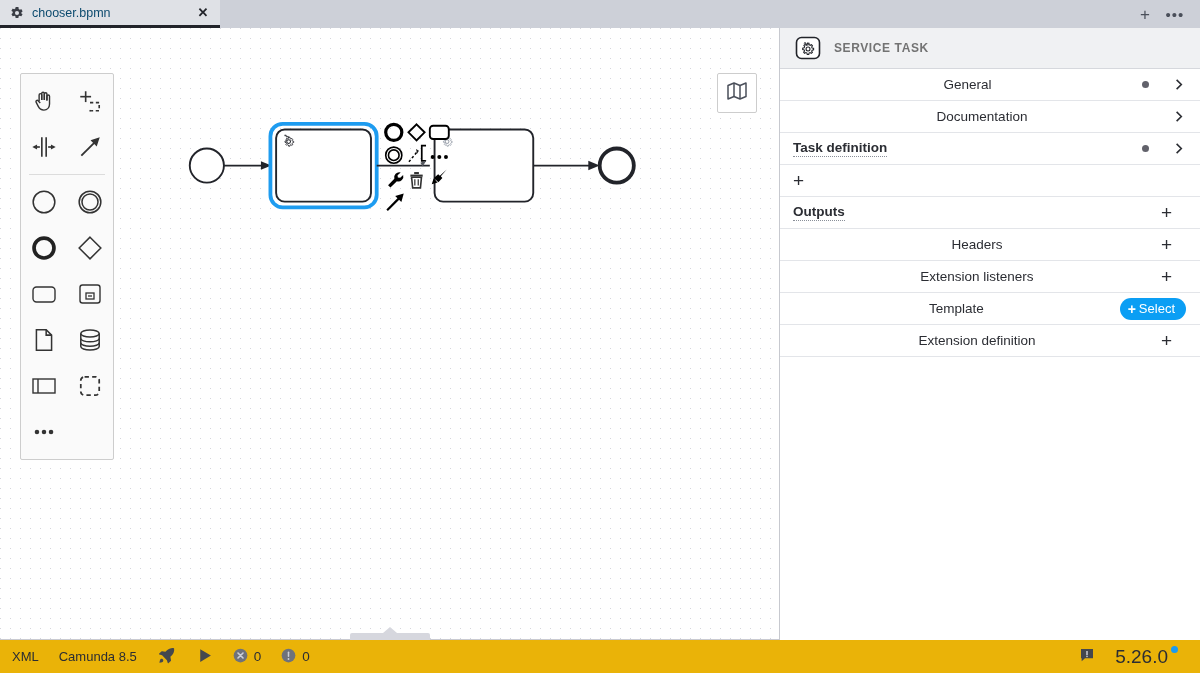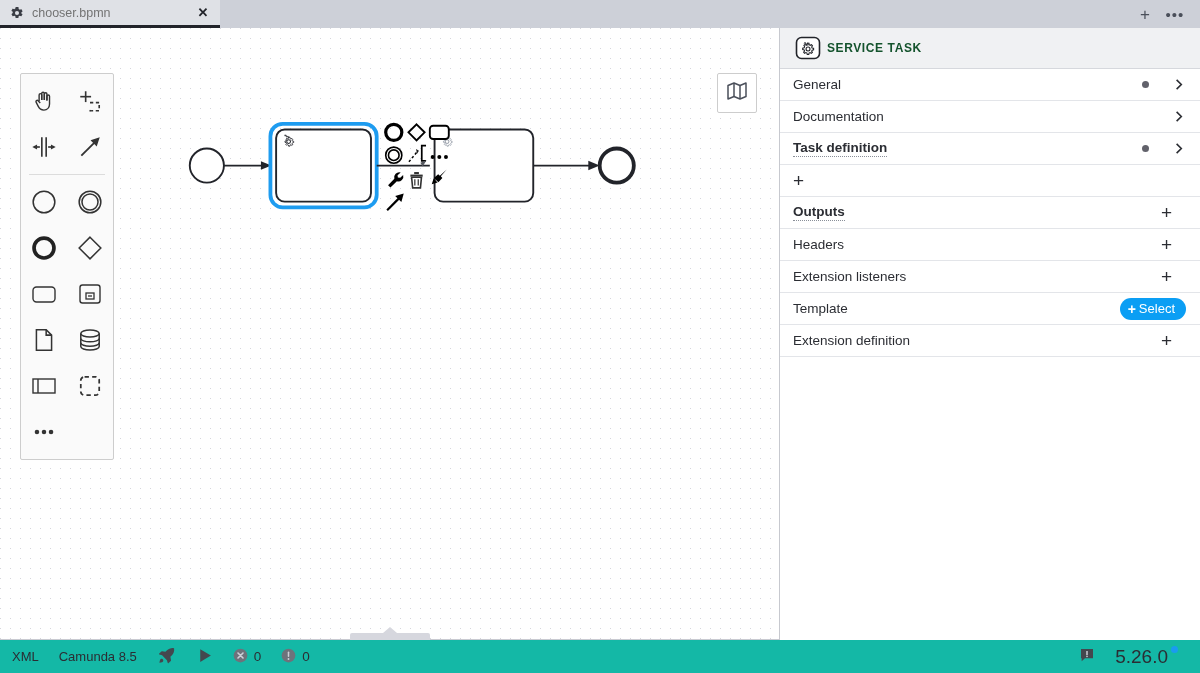--- a/index.html
+++ b/index.html
@@ -15,21 +15,21 @@
   .tabbar {
     height: 28px; background: #cdd0d8; display: flex; align-items: stretch;
     position: relative; flex: 0 0 28px;
   }
   .tab {
     width: 220px; background: #dfe1e6; display: flex; align-items: center;
     padding: 0 8px 0 10px; position: relative; border-bottom: 3px solid #22242a;
     cursor: default;
   }
   .tab-icon { width: 14px; height: 14px; margin-right: 8px; flex: 0 0 14px; display:block; }
-  .tab-title { font-size: 12.5px; color: #737373; flex: 1; white-space: nowrap; overflow: hidden; }
+  .tab-title { font-size: 12.5px; color: #0c4a6e; flex: 1; white-space: nowrap; overflow: hidden; }
   .tab-close {
     width: 18px; height: 18px; display: flex; align-items: center; justify-content: center;
     color: #22242a; font-size: 13px; line-height: 1; font-weight: bold;
   }
   .tabbar-spacer { flex: 1; }
   .tabbar-actions { display: flex; align-items: center; gap: 4px; padding-right: 12px; }
   .tb-btn {
     width: 26px; height: 24px; display: flex; align-items: center; justify-content: center;
     color: #4a4f5a; font-size: 17px; line-height: 1;
   }
@@ -89,46 +89,46 @@
   
   .props { flex: 1; background: #ffffff; display: flex; flex-direction: column; min-width: 0; }
   .props-header {
     height: 41px; background: #f0f1f3; display: flex; align-items: center;
     padding: 0 0 0 12px; border-bottom: 1px solid #d6d8dd;
   }
   .props-header-icon {
     width: 32px; height: 26px; display: flex; align-items: center; justify-content: center;
   }
   .props-header-title {
-    font-size: 12px; font-weight: bold; letter-spacing: 0.6px; color: #14532d; margin-left: 3px;
+    font-size: 12px; font-weight: bold; letter-spacing: 0.6px; color: #737373; margin-left: 10px;
   }
   .prop-row {
     height: 32px; display: flex; align-items: center; padding: 0 14px 0 13px;
     border-bottom: 1px solid #e3e5e9; font-size: 13.5px; color: #2b2d33;
   }
   .prop-label { flex: 1; white-space: nowrap; }
   .prop-label.tip {
     border-bottom: 1px dotted #8a8f99; align-self: center; flex: 0 0 auto;
     padding-bottom: 1px;
     font-weight: bold;
   }
-  .prop-label-wrap { flex: 1; display: flex; }
+  .prop-label-wrap { flex: 1; display: flex; text-align: center; }
   .prop-dot { width: 7px; height: 7px; border-radius: 50%; background: #62626b; margin-right: 22px; }
   .prop-chevron { color: #2b2d33; display: flex; align-items: center; }
   .prop-plus { font-size: 19px; color: #2b2d33; line-height: 1; margin-right: 14px; font-weight: 300; }
   .btn-select {
     background: #0b9ef4; color: #fff; border-radius: 12px; height: 22px;
     display: inline-flex; align-items: center; padding: 0 11px 0 8px;
     font-size: 13px; gap: 3px; white-space: nowrap;
   }
   .btn-select .plus { font-size: 14px; line-height: 1; font-weight: bold; }
 
   
   .statusbar {
-    height: 33px; flex: 0 0 33px; background: #14b8a6; display: flex; align-items: center;
+    height: 33px; flex: 0 0 33px; background: #eab308; display: flex; align-items: center;
     padding: 0 12px; font-size: 13px; color: #2b2d33; gap: 0;
   }
   .sb-item { display: flex; align-items: center; height: 33px; padding: 0 10px; gap: 6px; }
   .sb-item:first-child { padding-left: 0; }
   .sb-spacer { flex: 1; }
   .sb-count { font-size: 13.5px; color: #2b2d33; }
   .version { font-size: 19px; position: relative; padding-right: 10px; }
   .version .dot {
     position: absolute; right: 0; top: 0px; width: 7px; height: 7px;
     border-radius: 50%; background: #1a9bf0;

